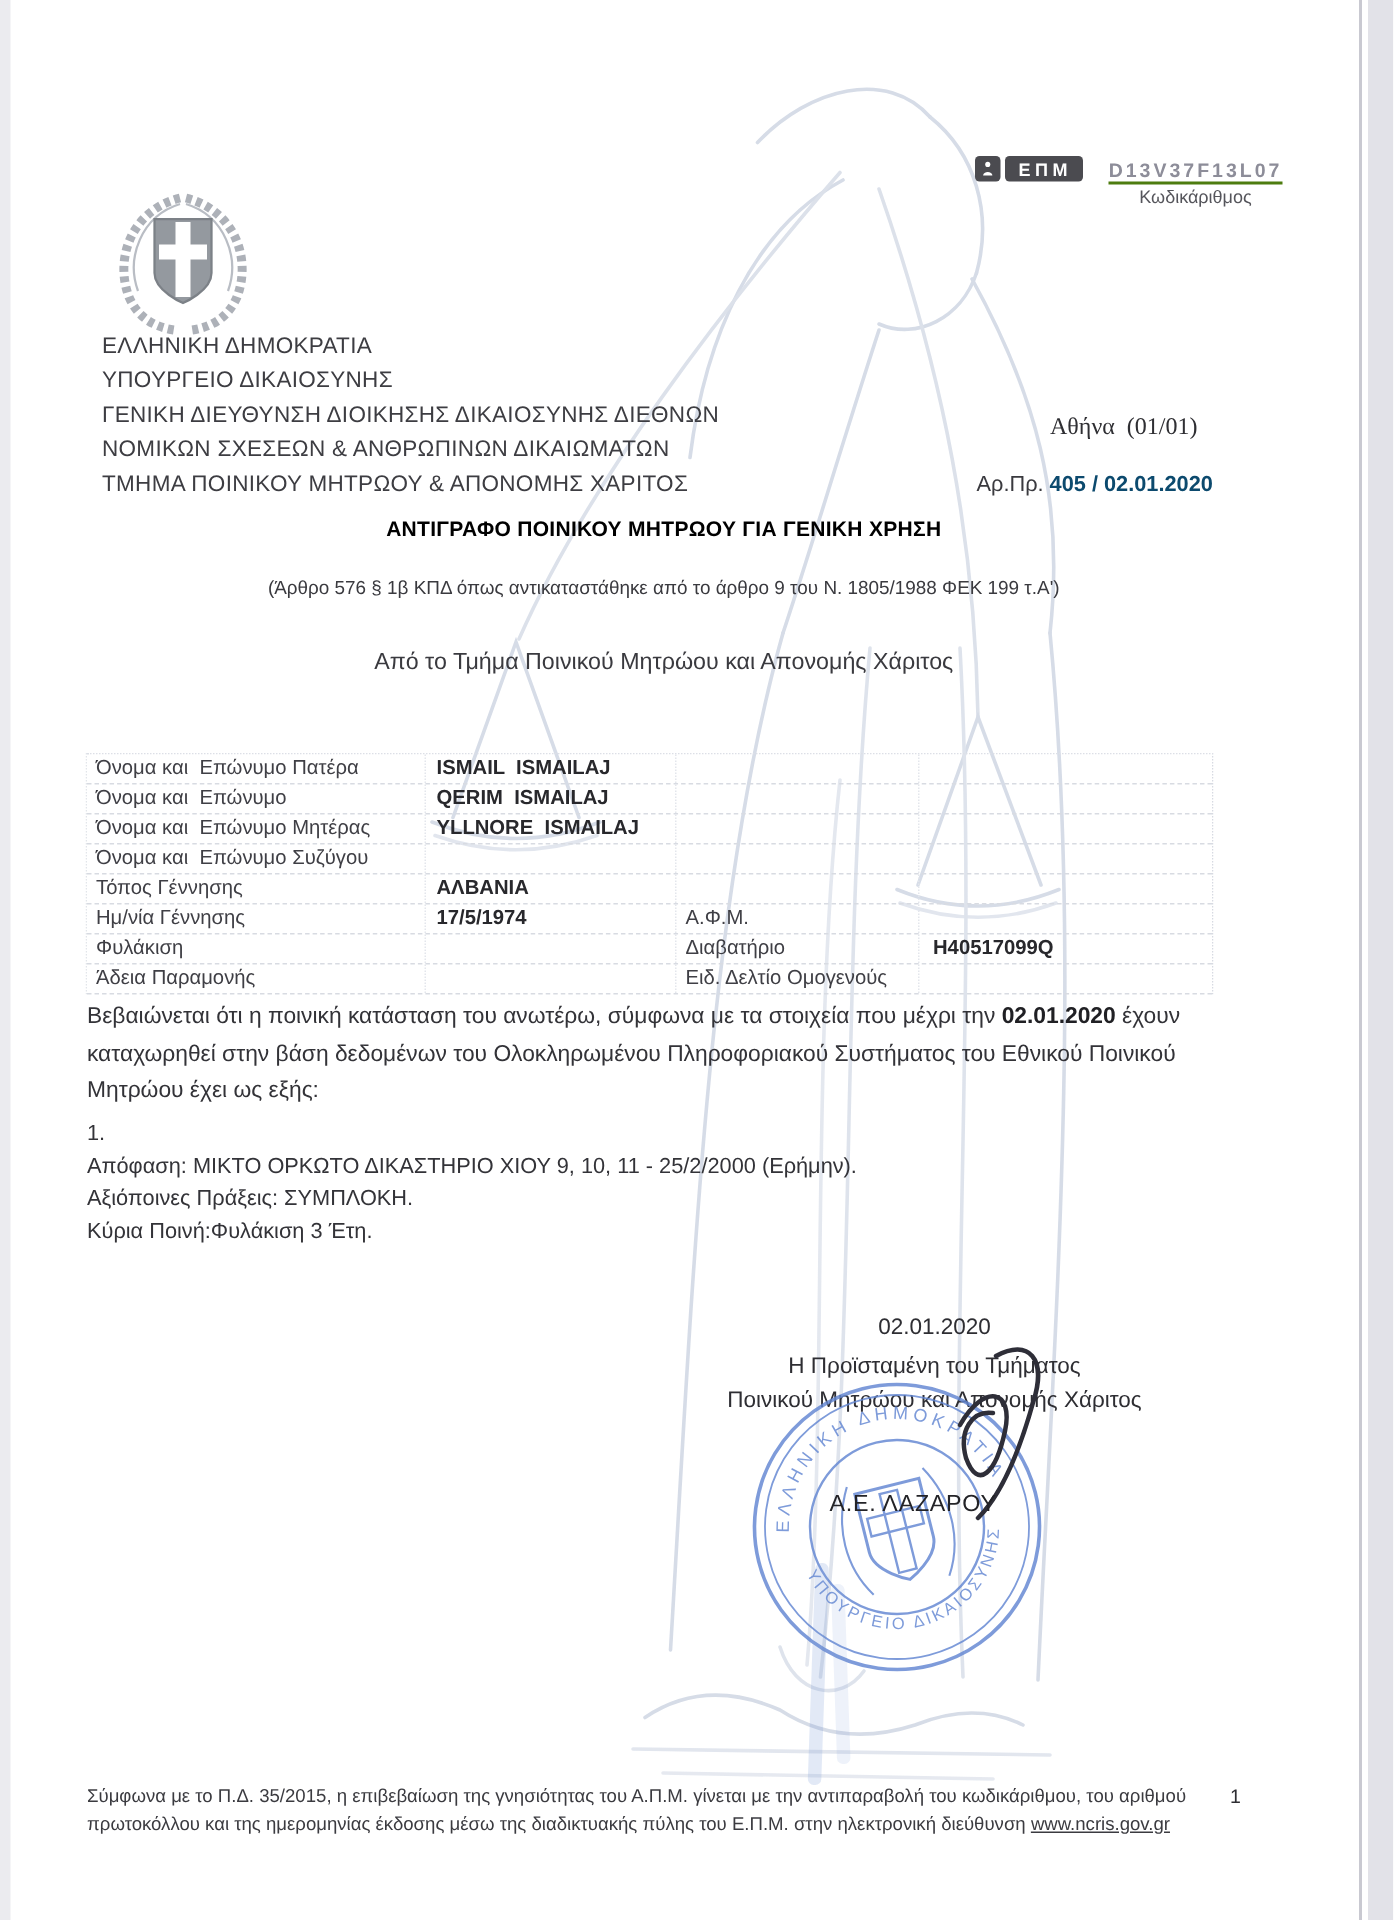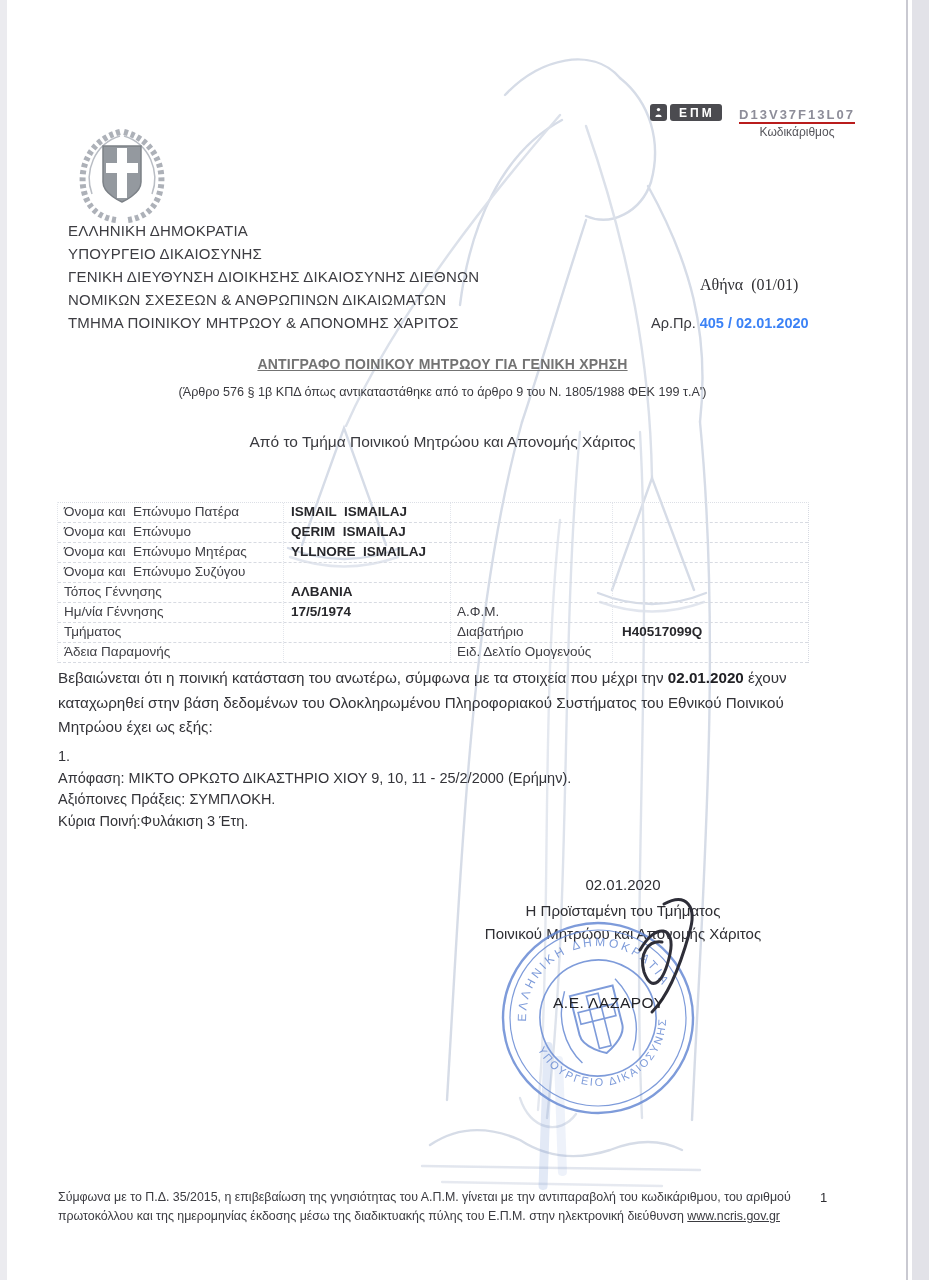--- a/index.html
+++ b/index.html
@@ -14,34 +14,34 @@
   .wm{position:absolute;left:0;top:0;z-index:0;}
   .content{position:absolute;left:0;top:0;width:929px;height:1280px;z-index:1;}
 
   
   .badge-row{position:absolute;left:650px;top:104px;display:flex;align-items:center;gap:3px;}
   .badge-icon{width:17px;height:17px;background:#4b4b50;border-radius:3px;display:flex;align-items:center;justify-content:center;}
   .badge-box{height:17px;background:#4b4b50;border-radius:3px;color:#fff;font-weight:bold;
     font-size:12px;letter-spacing:3px;display:flex;align-items:center;padding:0 7px 0 9px;}
   .code-block{position:absolute;left:737px;top:105px;width:120px;text-align:center;}
   .code-value{font-size:13px;font-weight:bold;letter-spacing:2px;color:#8d8d99;
-    border-bottom:2px solid #b91c1c;display:inline-block;padding-bottom:0px;}
+    border-bottom:2px solid #4d7c0f;display:inline-block;padding-bottom:0px;}
   .code-label{font-size:12px;color:#55555b;margin-top:1px;}
 
   
   .arms{position:absolute;left:70px;top:124px;}
   .ministry{position:absolute;left:68px;top:219px;font-size:15px;line-height:23px;color:#3d3d42;letter-spacing:.2px;}
   .city-date{position:absolute;left:700px;top:276px;font-family:"Liberation Serif", serif;
     font-size:16px;color:#2f2f33;white-space:pre-wrap;}
   .protocol{position:absolute;left:651px;top:315px;font-size:14.5px;color:#3a3a3f;}
-  .protocol b{color:#3b82f6;}
+  .protocol b{color:#0c4a6e;}
 
   
   .center-col{position:absolute;left:0;width:885px;text-align:center;}
-  .doc-title{top:356px;font-size:14px;font-weight:bold;color:#737373;letter-spacing:.2px;text-decoration:underline;}
+  .doc-title{top:344px;font-size:14px;font-weight:bold;color:#000000;letter-spacing:.2px;}
   .doc-article{top:385px;font-size:12.6px;color:#3a3a3f;}
   .from-dept{top:433px;font-size:15.5px;color:#3a3a3f;}
   .section-heading{top:469px;font-size:14.2px;font-weight:bold;color:#2d2d31;text-decoration:underline;letter-spacing:.2px;}
 
   
   .id-table{position:absolute;left:57px;top:502px;width:750px;
     border-top:1px dotted #dcdfe6;border-left:1px dotted #e2e5ea;border-right:1px dotted #d7dae2;}
   .id-row{display:grid;grid-template-columns:226px 167px 162px 195px;height:19px;border-bottom:1px dashed #d8dbe2;}
   .id-cell{font-size:13.5px;line-height:18px;white-space:pre-wrap;overflow:hidden;color:#3f3f45;}
   .id-cell.lab{padding-left:6px;border-right:1px dotted #e3e6ec;}
@@ -188,21 +188,21 @@
         <div class="id-cell lab2"></div>
         <div class="id-cell val2"></div>
       </div>
       <div class="id-row">
         <div class="id-cell lab">Ημ/νία Γέννησης</div>
         <div class="id-cell val">17/5/1974</div>
         <div class="id-cell lab2">Α.Φ.Μ.</div>
         <div class="id-cell val2"></div>
       </div>
       <div class="id-row">
-        <div class="id-cell lab">Τμήματος</div>
+        <div class="id-cell lab">Φυλάκιση</div>
         <div class="id-cell val"></div>
         <div class="id-cell lab2">Διαβατήριο</div>
         <div class="id-cell val2">H40517099Q</div>
       </div>
       <div class="id-row">
         <div class="id-cell lab">Άδεια Παραμονής</div>
         <div class="id-cell val"></div>
         <div class="id-cell lab2">Ειδ. Δελτίο Ομογενούς</div>
         <div class="id-cell val2"></div>
       </div>

